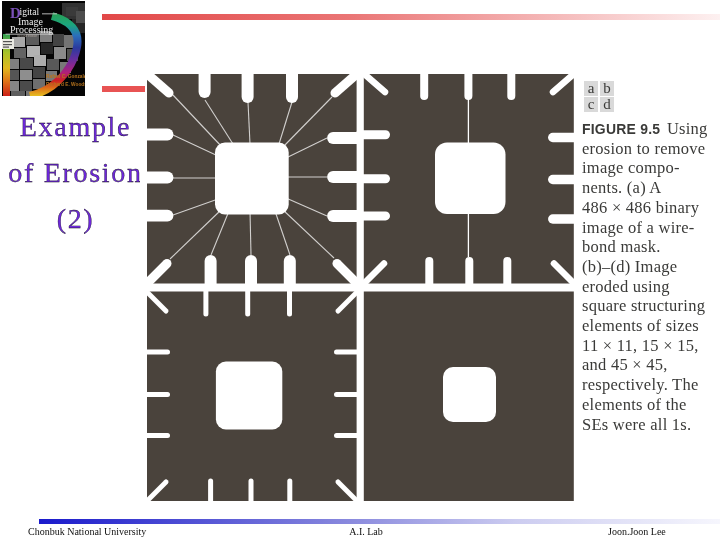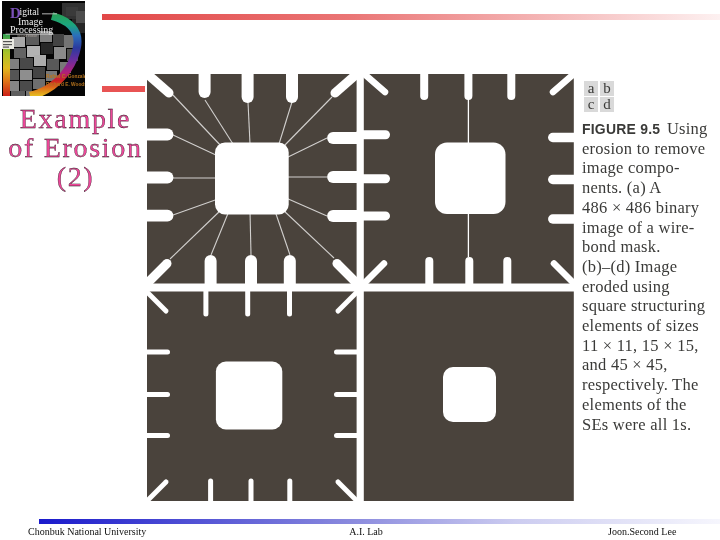--- a/index.html
+++ b/index.html
@@ -91,21 +91,21 @@
 
   <text x="8" y="31.5" font-family="Liberation Serif,serif" font-size="10" fill="#ededed">Processing</text>
   <rect x="3.5" y="32.7" width="48" height="0.9" fill="#c9c9c9"></rect>
   <text x="15" y="36.2" font-family="Liberation Sans,sans-serif" font-size="3" fill="#a89f98">Second Edition</text>
 
   <text x="44" y="77" font-family="Liberation Sans,sans-serif" font-size="4.8" font-weight="bold" fill="#b5731e">Rafael C. Gonzalez</text>
   <text x="44" y="85" font-family="Liberation Sans,sans-serif" font-size="4.8" font-weight="bold" fill="#b5731e">Richard E. Woods</text>
 </svg>
 
 <div class="abs" style="left:0px;top:104px;width:151px;text-align:center;
-     font-size:28px;line-height:29px;letter-spacing:1.7px;color:#ec4899;-webkit-text-stroke:0.3px #0c0c0c;">Example<br>of Erosion<br>(2)</div>
+     font-size:28px;line-height:46px;letter-spacing:1.7px;color:#6d28d9;-webkit-text-stroke:0.3px #0c0c0c;">Example<br>of Erosion<br>(2)</div>
 
 <svg class="abs" style="left:140px;top:60px;" width="440" height="450" viewBox="140 60 440 450">
   <g fill="none">
 
   <rect x="147" y="74" width="209.6" height="209.5" fill="#4a433c"></rect>
   <g stroke="#ffffff">
 
     <g stroke-width="1.1" stroke-opacity="0.75">
       <line x1="173" y1="95" x2="222" y2="147"></line>
       <line x1="205" y1="100" x2="233" y2="144"></line>
@@ -270,13 +270,13 @@
   SEs were all 1s.
 </div>
 
 <div class="abs" style="left:38.5px;top:519px;width:681.5px;height:5px;
      background:linear-gradient(to right,#1a1acc,#8888dd 45%,#ccccf0 70%,#f6f6fd);"></div>
 
 <div class="abs" style="left:28px;top:526px;font-size:10px;color:#101010;">Chonbuk National University</div>
 
 <div class="abs" style="left:330px;top:526px;width:72px;text-align:center;font-size:10px;color:#101010;">A.I. Lab</div>
 
-<div class="abs" style="left:608px;top:526px;font-size:10px;color:#101010;">Joon.Second Lee</div>
+<div class="abs" style="left:608px;top:526px;font-size:10px;color:#101010;">Joon.Joon Lee</div>
 
 </body></html>

